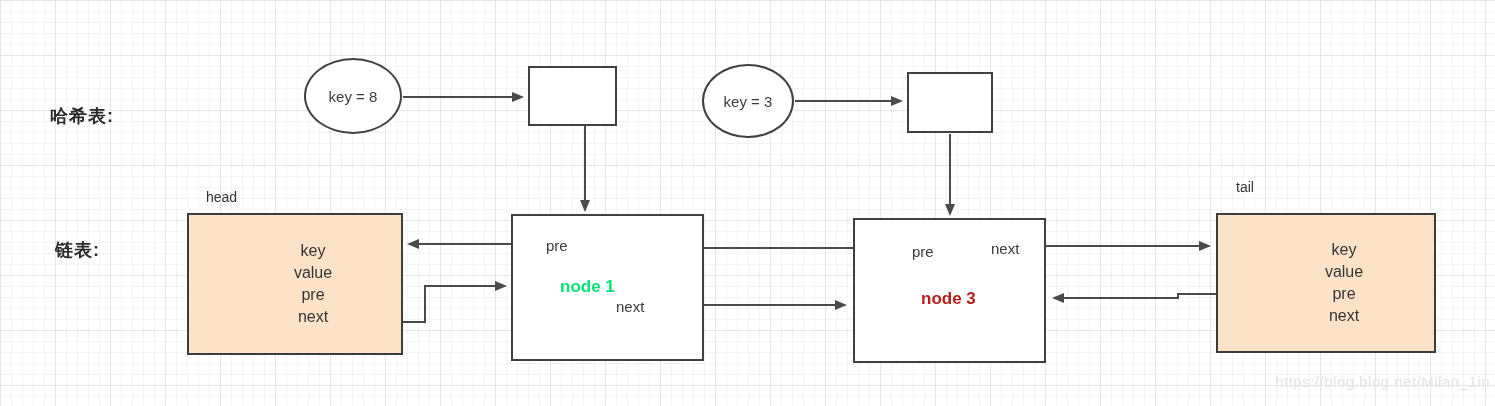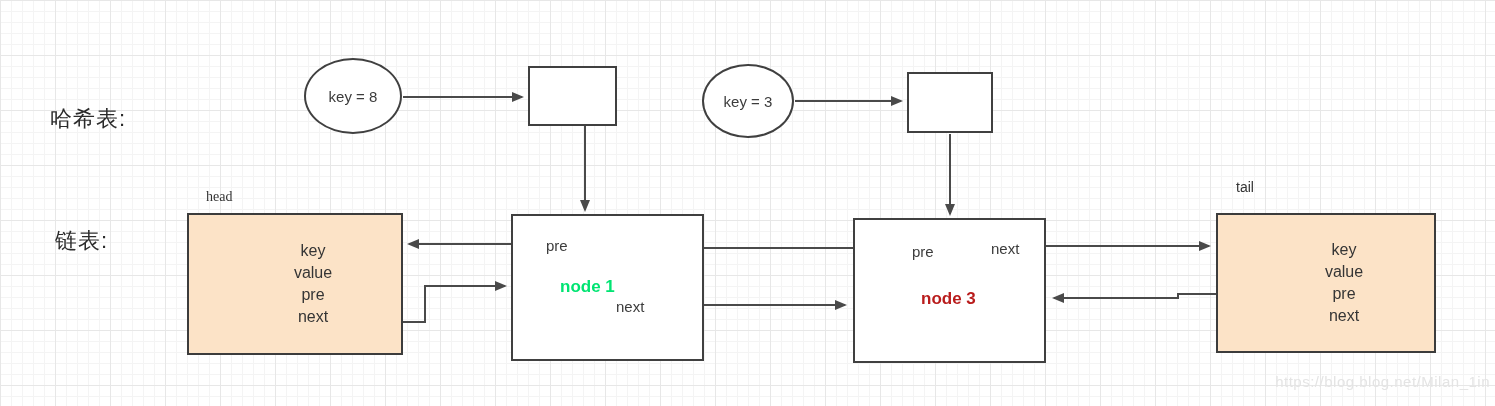--- a/index.html
+++ b/index.html
@@ -13,21 +13,21 @@
     background-color:#ffffff;
     background-image:
       linear-gradient(#e7e7e7 1px, transparent 1px),
       linear-gradient(90deg, #e7e7e7 1px, transparent 1px),
       linear-gradient(#f4f4f4 1px, transparent 1px),
       linear-gradient(90deg, #f4f4f4 1px, transparent 1px);
     background-size:55px 55px, 55px 55px, 11px 11px, 11px 11px;
   }
   .abs { position:absolute; }
   .section-label {
-    font-size:22px; font-weight:normal; color:#2b2b2b; letter-spacing:1px;
+    font-size:18px; font-weight:bold; color:#2b2b2b; letter-spacing:1px;
   }
   .ellipse {
     border:2px solid #404040; border-radius:50%;
     background:#ffffff;
     display:flex; align-items:center; justify-content:center;
     font-size:15px; color:#3c3c3c;
   }
   .rect {
     border:2px solid #404040; background:#ffffff;
   }
@@ -71,33 +71,33 @@
     <path d="M950 134 L950 214" marker-end="url(#arr)"></path>
     <path d="M533 244 L409 244" marker-end="url(#arr)"></path>
     <path d="M342 322 L425 322 L425 286 L505 286" marker-end="url(#arr)"></path>
     <path d="M878 248 L693 248" marker-end="url(#arr)"></path>
     <path d="M663 305 L845 305" marker-end="url(#arr)"></path>
     <path d="M1038 246 L1209 246" marker-end="url(#arr)"></path>
     <path d="M1330 294 L1178 294 L1178 298 L1054 298" marker-end="url(#arr)"></path>
   </svg>
 
   <div class="abs section-label" style="left:50px; top:104px;">哈希表:</div>
-  <div class="abs section-label" style="left:55px; top:226px;">链表:</div>
+  <div class="abs section-label" style="left:55px; top:238px;">链表:</div>
 
   <div class="abs ellipse" style="left:304px; top:58px; width:98px; height:76px;">
     <span>key = 8</span>
   </div>
   <div class="abs rect" style="left:528px; top:66px; width:89px; height:60px;"></div>
 
   <div class="abs ellipse" style="left:702px; top:64px; width:92px; height:74px;">
     <span>key = 3</span>
   </div>
   <div class="abs rect" style="left:907px; top:72px; width:86px; height:61px;"></div>
 
-  <div class="abs shape-title" style="left:206px; top:189px;font-family:Liberation Serif, serif;">head</div>
+  <div class="abs shape-title" style="left:206px; top:189px;">head</div>
   <div class="abs sentinel" style="left:187px; top:213px; width:216px; height:142px;">
     <span>key</span>
     <span>value</span>
     <span>pre</span>
     <span>next</span>
   </div>
 
   <div class="abs node" style="left:511px; top:214px; width:193px; height:147px;">
     <span class="ptr-label" style="left:33px; top:21px;">pre</span>
     <span class="node-title" style="left: 47px; top: 61px; color: rgb(0, 228, 114);">node 1</span>

